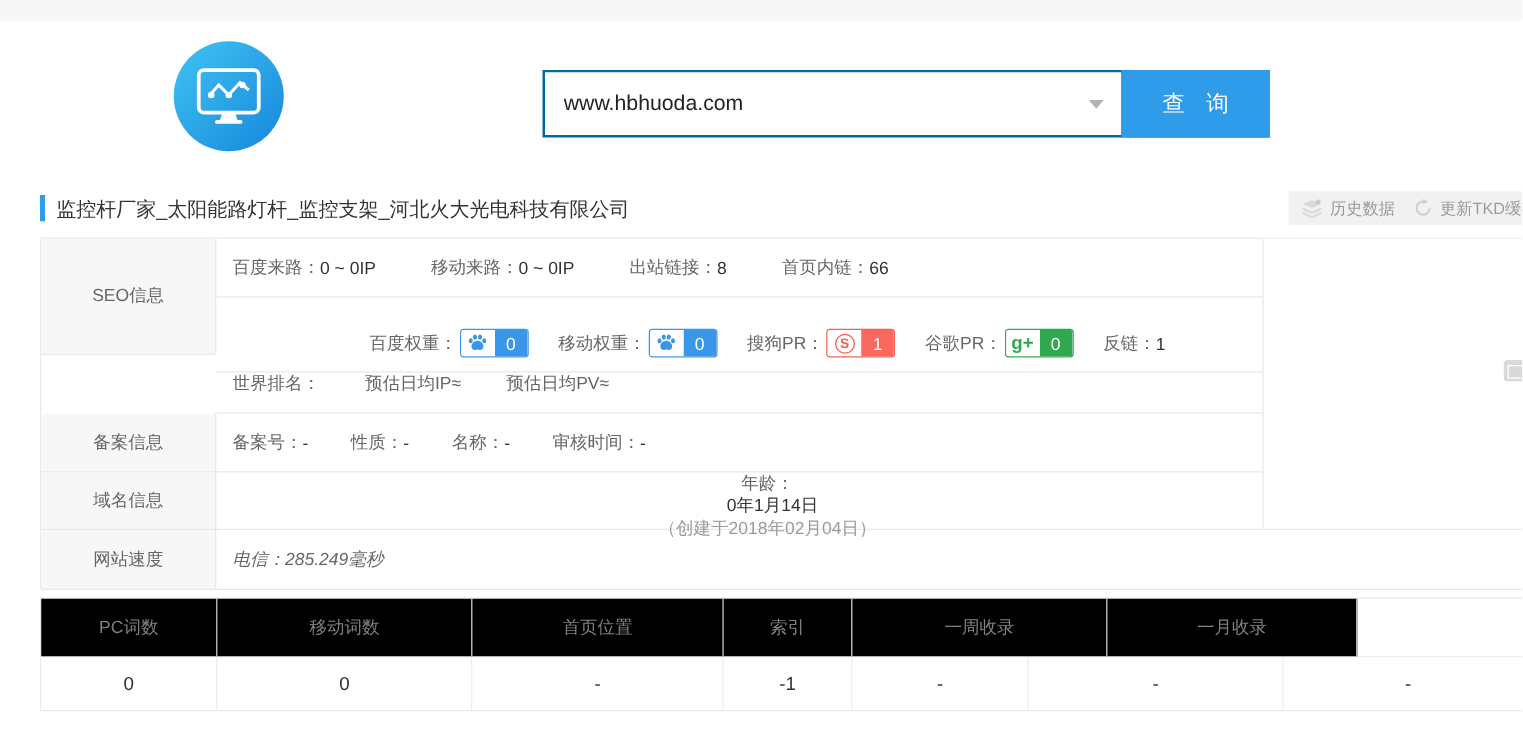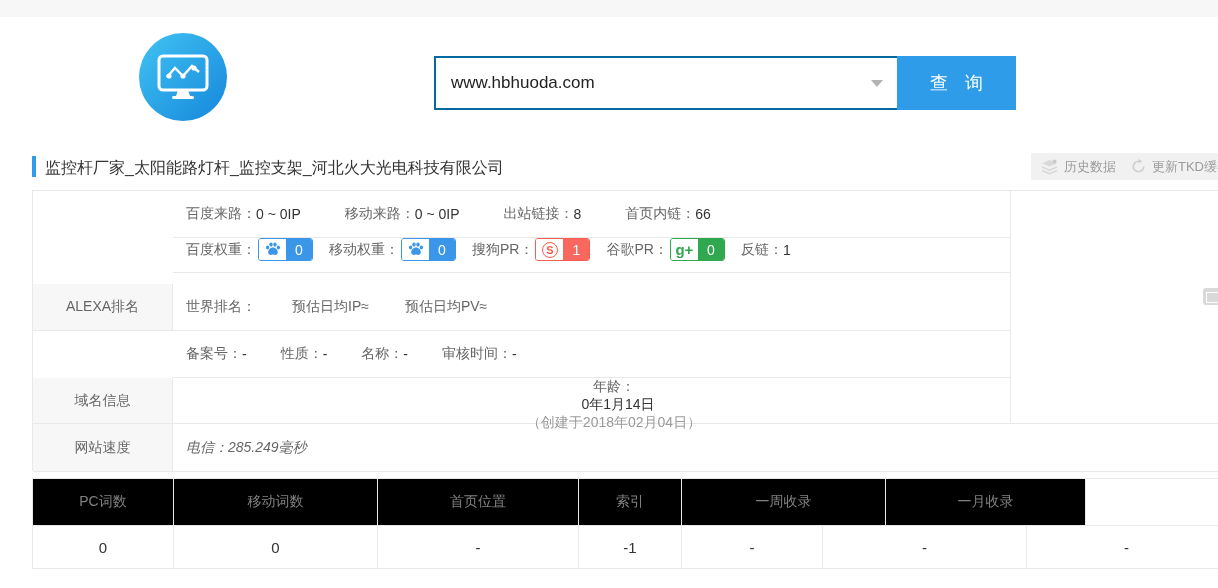--- a/index.html
+++ b/index.html
@@ -115,21 +115,22 @@
   <div class="gray-btn refresh">
     <svg width="15" height="15" viewBox="0 0 16 16">
       <path d="M13.6 8 A5.6 5.6 0 1 1 8 2.4" fill="none" stroke="#cfcfcf" stroke-width="1.8"></path>
       <path d="M8 0 L12.2 2.4 8 4.8 Z" fill="#cfcfcf"></path>
     </svg>
     <span>更新TKD缓存</span>
   </div>
 
   <div class="info-box">
 
-    <div class="lcell" style="top:93px;height:47px;">ALEXA排名</div>
+    <div class="lcell" style="top:0;height:93px;">SEO信息</div>
+    <div class="lcell" style="top:140px;height:47px;">备案信息</div>
     <div class="lcell" style="top:187px;height:46px;">域名信息</div>
     <div class="lcell" style="top:233px;height:48px;">网站速度</div>
 
     <div class="crow" style="top:0;height:47px;gap:44px;">
       <span class="item">
         <span class="lbl">百度来路：</span>
         <span class="val red">0 ~ 0</span>
         <span class="val"> IP</span>
       </span>
       <span class="item">
@@ -140,21 +141,21 @@
       <span class="item">
         <span class="lbl">出站链接：</span>
         <span class="val">8</span>
       </span>
       <span class="item">
         <span class="lbl">首页内链：</span>
         <span class="val">66</span>
       </span>
     </div>
 
-    <div class="crow" style="top:36px;height:46px;gap:16px;">
+    <div class="crow" style="top:61px;height:46px;gap:24px;justify-content:center;">
       <span class="item">
         <span class="lbl">百度权重：</span>
         <span class="badge b-blue">
           <span class="bicon">
             <svg width="16" height="15" viewBox="0 0 16 15" fill="#3a96e8">
               <ellipse cx="2.6" cy="5.6" rx="1.6" ry="2"></ellipse>
                 <ellipse cx="6" cy="2.6" rx="1.7" ry="2.1"></ellipse>
               <ellipse cx="10" cy="2.6" rx="1.7" ry="2.1"></ellipse>
                 <ellipse cx="13.4" cy="5.6" rx="1.6" ry="2"></ellipse>
               <path d="M8 5.6 c2.8 0 4.8 2.4 4.8 4.6 0 1.7-1.3 2.8-2.8 2.8-.9 0-1.3-.4-2-.4s-1.1.4-2 .4c-1.5 0-2.8-1.1-2.8-2.8 0-2.2 2-4.6 4.8-4.6z"></path>

